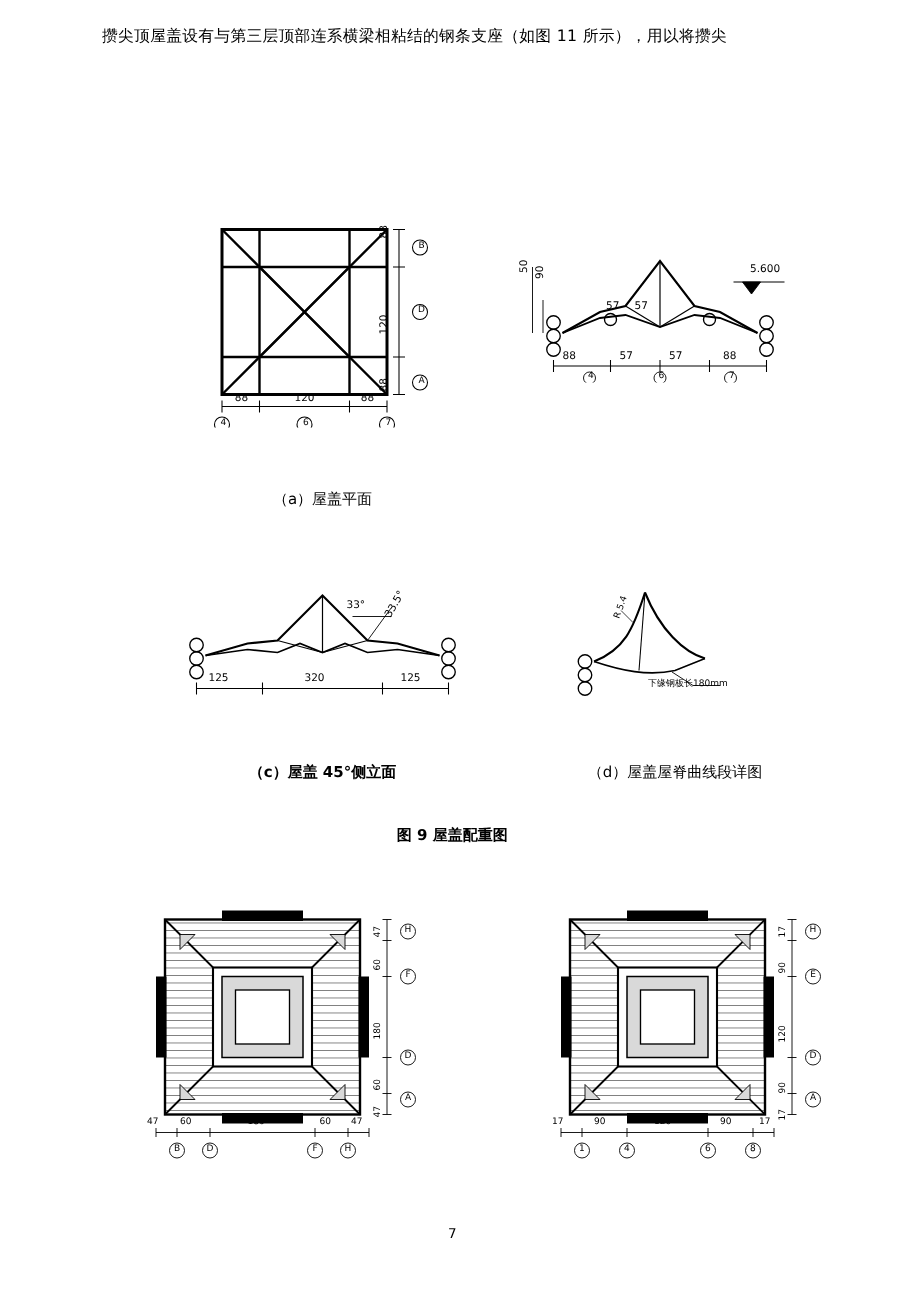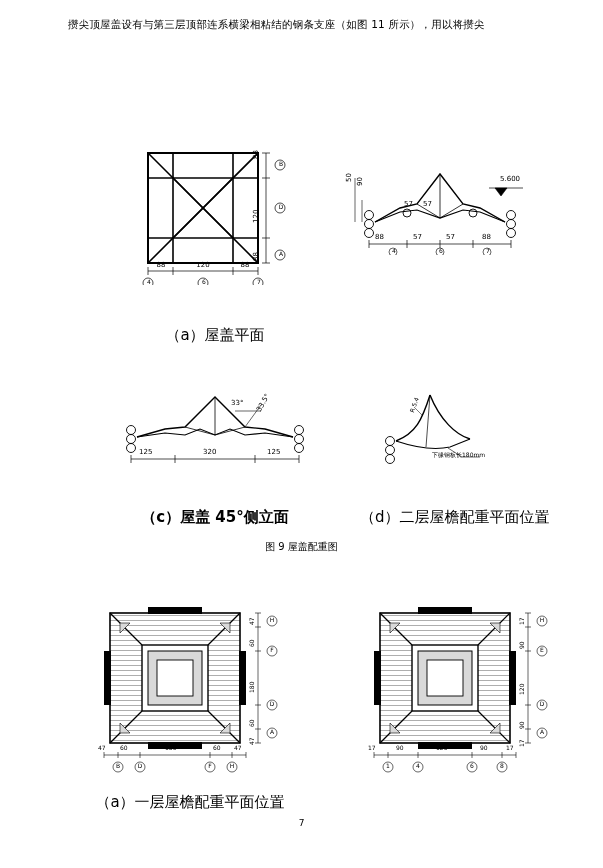--- a/index.html
+++ b/index.html
@@ -35,29 +35,30 @@
   }
   .bodytext p { margin: 0; }
   .indent { text-indent: 22px; }
 
   
   .fig {
     position: absolute;
   }
   .cap {
     position: absolute;
-    font-size: 15px;
+    font-size: 10px;
     text-align: center;
     white-space: nowrap;
   }
   .figlabel {
     position: absolute;
     font-size: 10px;
-    font-weight: normal;
+    font-weight: bold;
     white-space: nowrap;
+    margin-top: 10px;
   }
   .pagenum {
     position: absolute;
     left: 0;
     right: 0;
     top: 818px;
     text-align: center;
     font-size: 9px;
   }
   svg { display: block; }
@@ -226,21 +227,21 @@
       <circle cx="20" cy="74" r="4.5" fill="none" stroke="#000" stroke-width="0.9"></circle>
 
       <line x1="78" y1="63" x2="92" y2="72" stroke="#000" stroke-width="0.6"></line>
       <line x1="92" y1="72" x2="110" y2="72" stroke="#000" stroke-width="0.6"></line>
 
       <line x1="44" y1="22" x2="52" y2="30" stroke="#000" stroke-width="0.5"></line>
     </svg>
     <div style="position:absolute; left:38px; top:26px; transform:rotate(-70deg); transform-origin:left top;" class="tiny">R 5.4</div>
     <div style="position:absolute; left:62px; top:66px;" class="tiny">下缘钢板长180mm</div>
   </div>
-  <div class="cap" style="left:360px; top:508px; width:180px;">（d）二层屋檐配重平面位置</div>
+  <div class="cap" style="left:360px; top:508px; width:180px;">（d）屋盖屋脊曲线段详图</div>
 
   <div class="figlabel" style="left:0; top:540px; width:603px; text-align:center;">图 9  屋盖配重图</div>
 
   <div class="fig" style="left:100px; top:605px;">
     <svg width="185" height="170" viewBox="0 0 185 170">
       <defs>
         <pattern id="hatchA" width="5" height="5" patternUnits="userSpaceOnUse">
           <line x1="0" y1="0" x2="0" y2="5" stroke="#333" stroke-width="0.8"></line>
         </pattern>
         <pattern id="hatchB" width="5" height="5" patternUnits="userSpaceOnUse">
@@ -311,21 +312,20 @@
 
     <div style="position:absolute; left:13px; top:157px; width:10px; text-align:center;" class="tiny">B</div>
     <div style="position:absolute; left:35px; top:157px; width:10px; text-align:center;" class="tiny">D</div>
     <div style="position:absolute; left:105px; top:157px; width:10px; text-align:center;" class="tiny">F</div>
     <div style="position:absolute; left:127px; top:157px; width:10px; text-align:center;" class="tiny">H</div>
     <div style="position:absolute; left:167px; top:11px; width:10px; text-align:center;" class="tiny">H</div>
     <div style="position:absolute; left:167px; top:41px; width:10px; text-align:center;" class="tiny">F</div>
     <div style="position:absolute; left:167px; top:95px; width:10px; text-align:center;" class="tiny">D</div>
     <div style="position:absolute; left:167px; top:123px; width:10px; text-align:center;" class="tiny">A</div>
   </div>
-  <div class="cap" style="left:90px; top:793px; width:200px;">（a）一层屋檐配重平面位置</div>
 
   <div class="fig" style="left:370px; top:605px;">
     <svg width="185" height="170" viewBox="0 0 185 170">
       <defs>
         <pattern id="hatchC" width="5" height="5" patternUnits="userSpaceOnUse">
           <line x1="0" y1="0" x2="5" y2="0" stroke="#333" stroke-width="0.8"></line>
         </pattern>
       </defs>
       <rect x="10" y="8" width="130" height="130" fill="url(#hatchC)" stroke="#000" stroke-width="1.6"></rect>
       <rect x="42" y="40" width="66" height="66" fill="#ffffff" stroke="#000" stroke-width="1.4"></rect>

